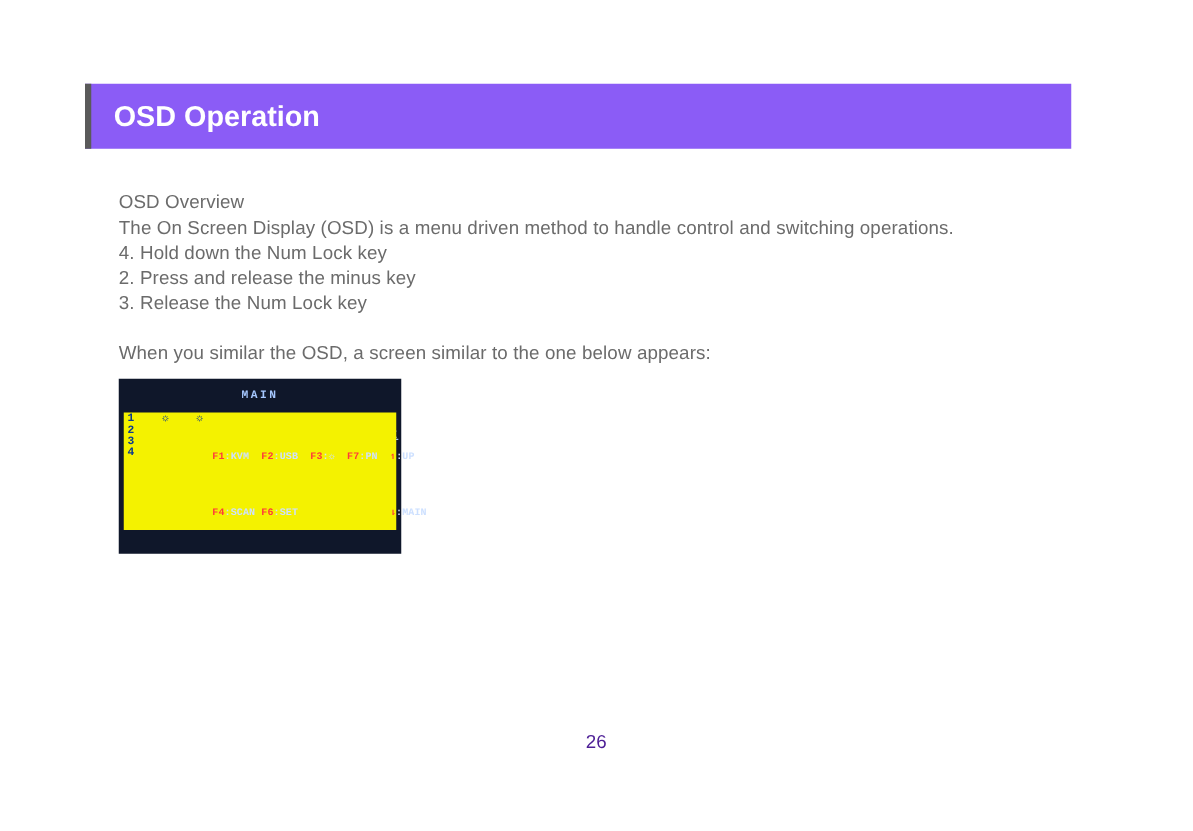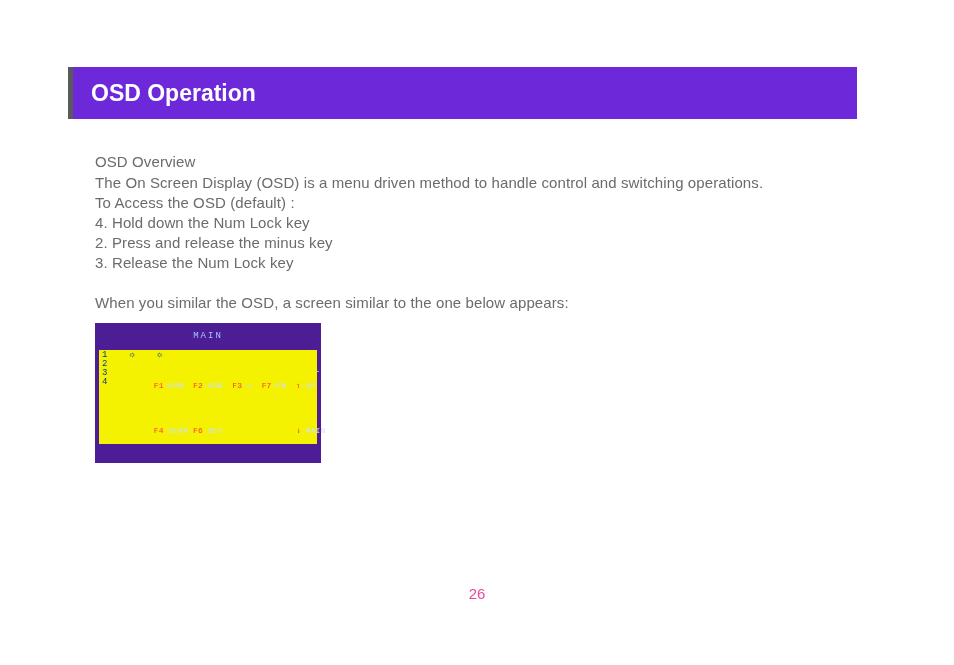--- a/index.html
+++ b/index.html
@@ -15,21 +15,21 @@
     position: relative;
     width: 954px;
     height: 665px;
   }
   .banner {
     position: absolute;
     left: 68px;
     top: 67px;
     width: 789px;
     height: 52px;
-    background: #6d28d9;
+    background: #8b5cf6;
     border-left: 5px solid #5a5a5a;
     box-sizing: border-box;
     display: flex;
     align-items: center;
     padding-left: 18px;
   }
   .banner h1 {
     margin: 0;
     color: #ffffff;
     font-size: 23px;
@@ -59,21 +59,22 @@
   }
   .osd-figure {
     margin-top: 10px;
     width: 226px;
     height: 140px;
     position: relative;
   }
   .osd-frame {
     position: absolute;
     inset: 0;
-    background: #4c1d95;
+    background: #0f172a;
+    font-weight: bold;
   }
   .osd-title {
     position: absolute;
     top: 3px;
     left: 0; right: 0;
     text-align: center;
     color: #a6c8ff;
     font-family: "Courier New", monospace;
     font-size: 9px;
     letter-spacing: 2px;
@@ -105,51 +106,50 @@
     left: 3px;
     font-family: "Courier New", monospace;
     font-size: 9px;
     color: #0b3a8f;
     line-height: 9px;
     white-space: pre;
   }
   .osd-footer {
     position: absolute;
     bottom: 1px;
-    left: 0;
+    left: 16px;
     right: 4px;
     font-family: "Courier New", monospace;
     font-size: 8px;
     line-height: 9px;
     white-space: pre;
   }
   .osd-footer .fky { color: #ff3a3a; }
   .osd-footer .lbl { color: #cde0ff; }
   .page-number {
     position: absolute;
     left: 0; right: 0;
     top: 585px;
     text-align: center;
-    color: #ec4899;
+    color: #4c1d95;
     font-size: 15px;
   }
 </style>
 </head>
 <body>
 
 <div class="page">
 
   <div class="banner">
     <h1>OSD Operation</h1>
   </div>
 
   <div class="content">
     <div class="section-heading">OSD Overview</div>
     <div class="para">The On Screen Display (OSD) is a menu driven method to handle control and switching operations.</div>
-    <div class="para">To Access the OSD (default) :</div>
     <div class="para">4. Hold down the Num Lock key</div>
     <div class="para">2. Press and release the minus key</div>
     <div class="para">3. Release the Num Lock key</div>
     <div class="spacer"></div>
     <div class="para">When you similar the OSD, a screen similar to the one below appears:</div>
 
     <div class="osd-figure">
       <div class="osd-frame">
         <div class="osd-title">MAIN</div>
         <div class="osd-cols">

